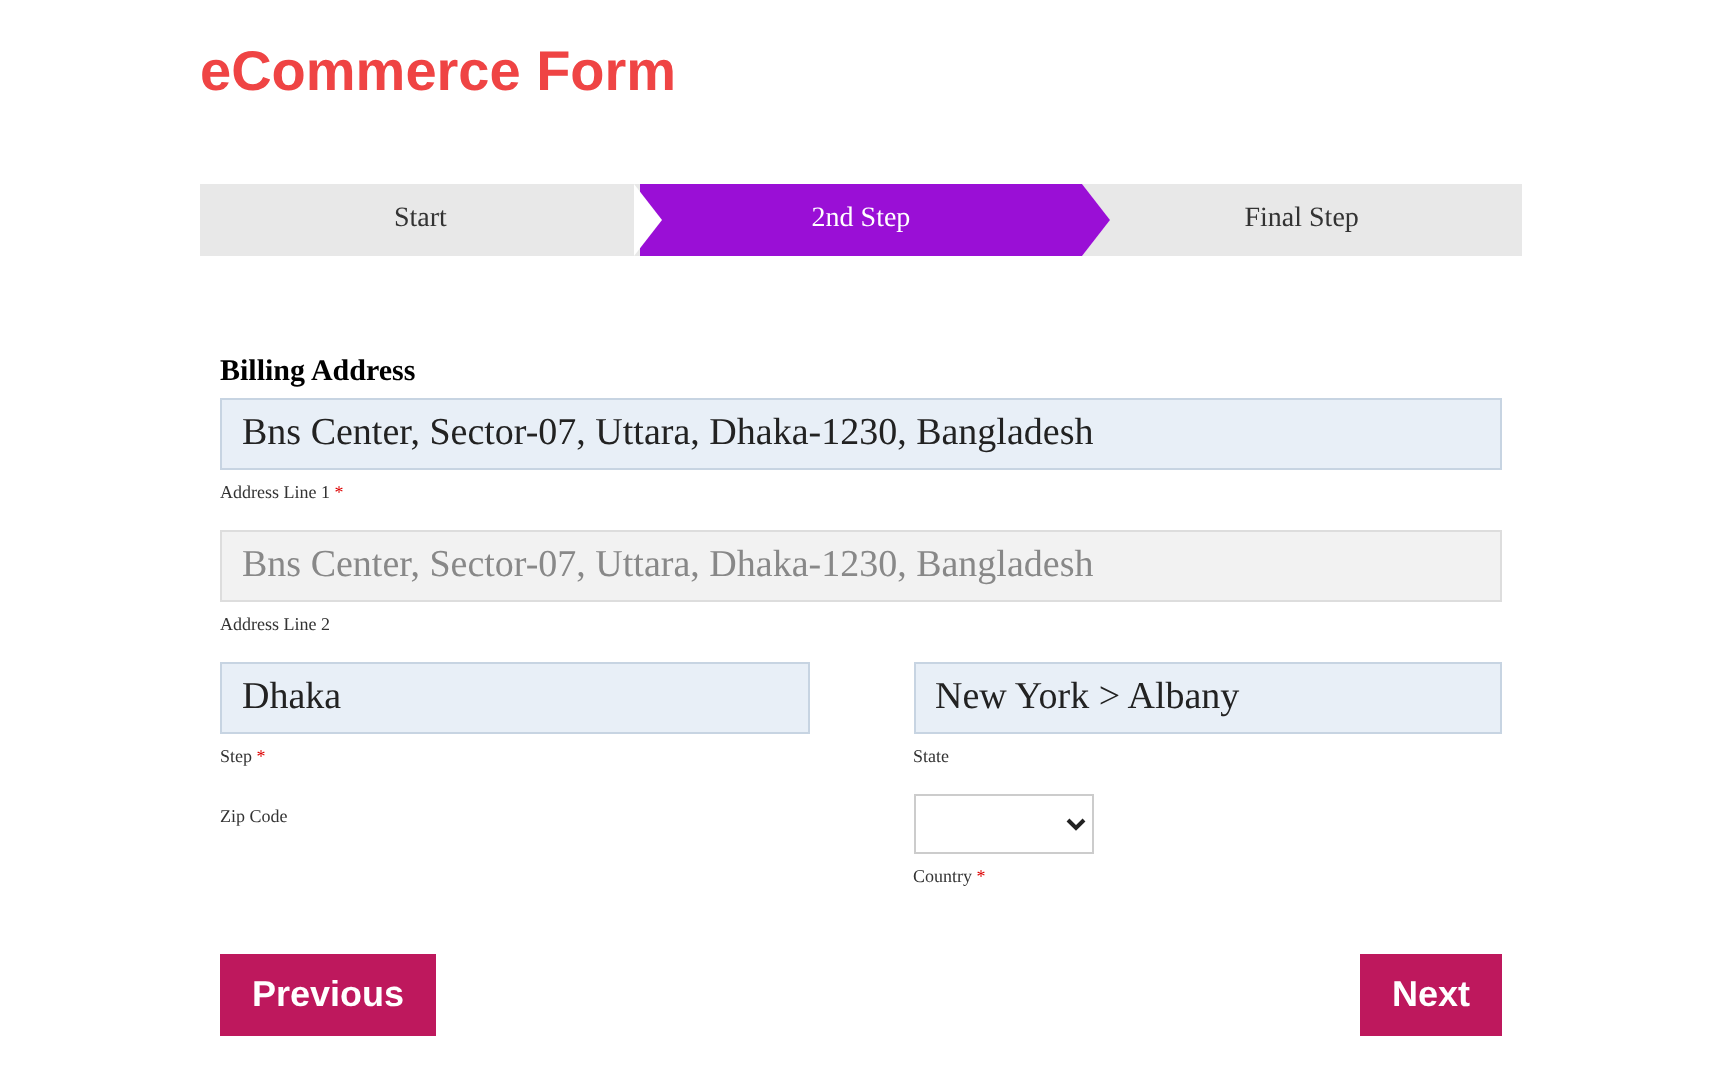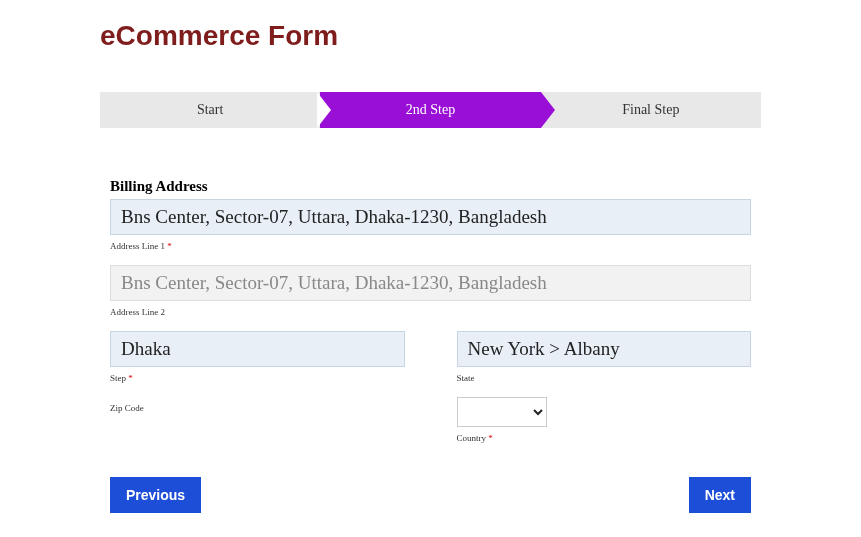--- a/index.html
+++ b/index.html
@@ -6,21 +6,21 @@
   body {
     font-family: Georgia, 'Times New Roman', serif;
     background: #fff;
     padding: 20px 100px;
     width: 861px;
   }
   h1 {
     font-family: 'Segoe UI', Arial, sans-serif;
     font-weight: 800;
     font-size: 28px;
-    color: #7f1d1d;
+    color: #ef4444;
     margin-bottom: 40px;
   }
   .stepper {
     display: flex;
     height: 36px;
     margin-bottom: 50px;
     background: #e8e8e8;
   }
   .step {
     flex: 1;
@@ -114,26 +114,26 @@
     display: flex;
     gap: 52px;
   }
   .col { flex: 1; }
   .buttons {
     display: flex;
     justify-content: space-between;
     margin-top: 20px;
   }
   .btn {
-    background: #1d4ed8;
+    background: #be185d;
     color: #fff;
     border: none;
     font-family: 'Segoe UI', Arial, sans-serif;
     font-weight: 700;
-    font-size: 14px;
+    font-size: 18px;
     padding: 10px 16px;
     cursor: pointer;
   }
 </style>
 </head>
 <body>
 
 <h1>eCommerce Form</h1>
 
 <div class="stepper">

